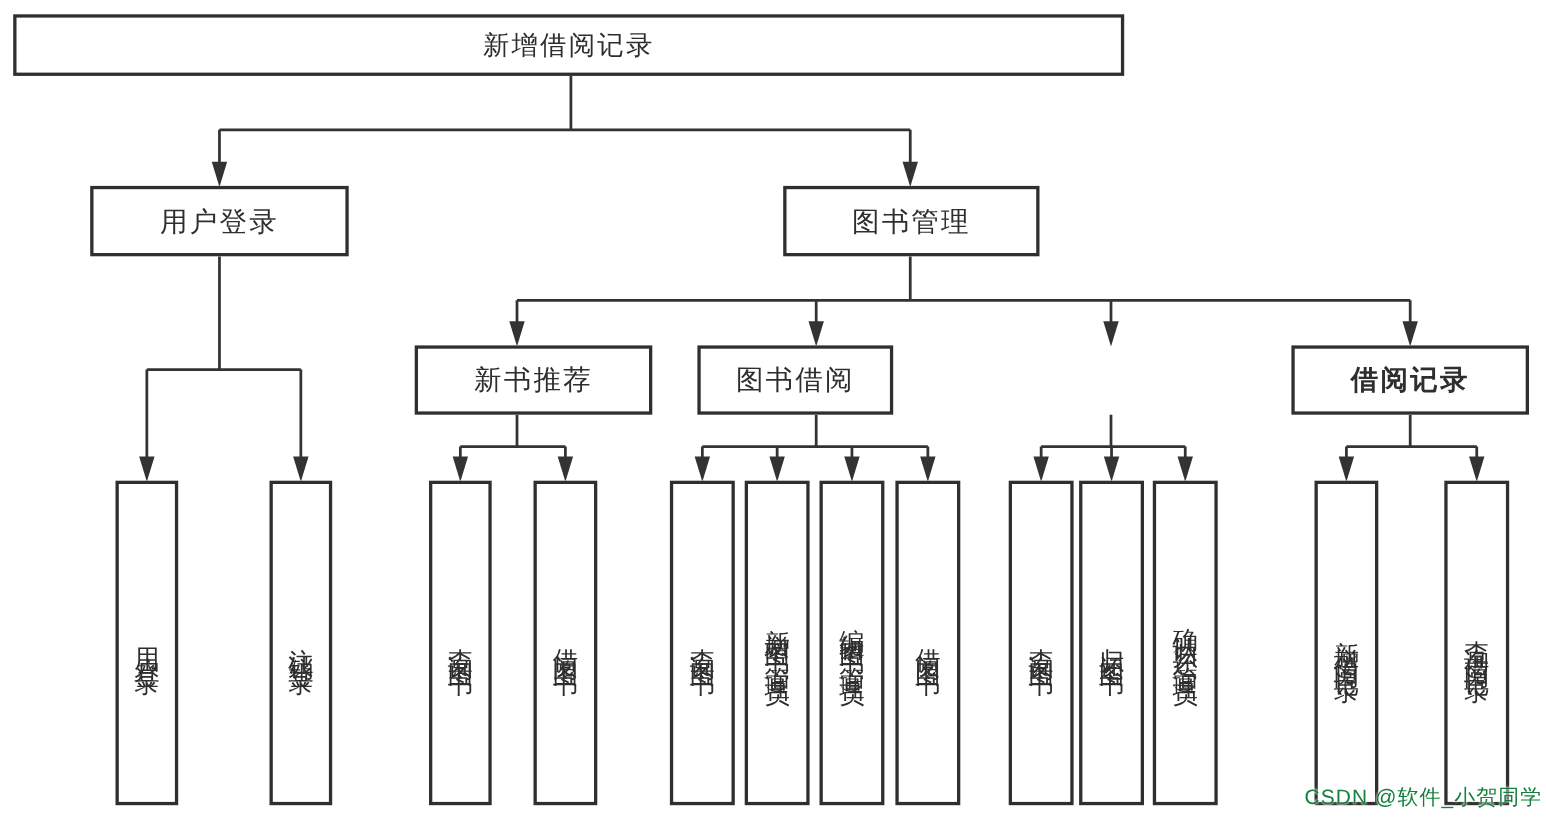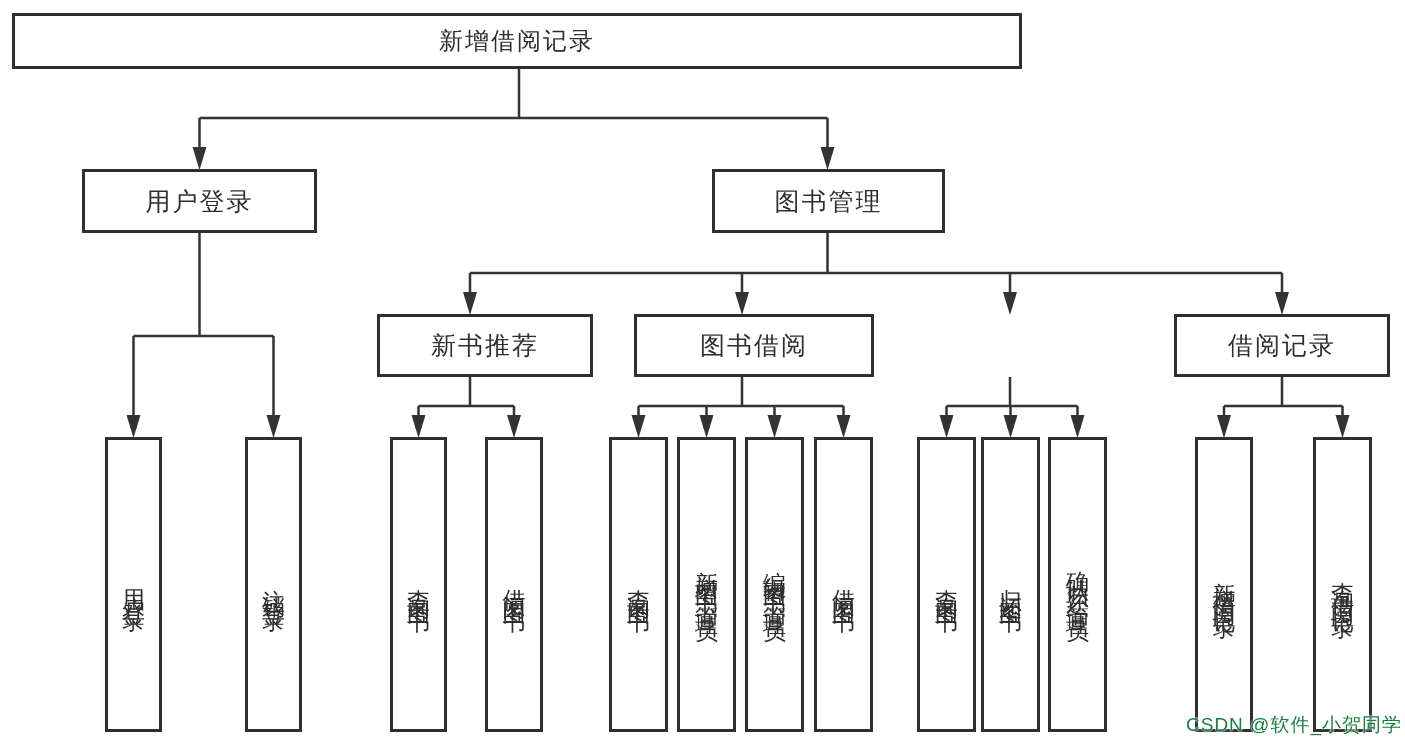--- a/index.html
+++ b/index.html
@@ -114,24 +114,24 @@
   <div class="box" style="left:82px; top:169px; width:235px; height:64px;">
     <span class="h-label">用户登录</span>
   </div>
   <div class="box" style="left:712px; top:169px; width:233px; height:64px;">
     <span class="h-label">图书管理</span>
   </div>
 
   <div class="box" style="left:362px; top:314px; width:216px; height:63px;margin-left:15px;">
     <span class="h-label">新书推荐</span>
   </div>
-  <div class="box" style="left:634px; top:314px; width:240px; height:63px;">
+  <div class="box" style="left:634px; top:314px; width:178px; height:63px;">
     <span class="h-label">图书借阅</span>
   </div>
-  <div class="box" style="left:1174px; top:314px; width:216px; height:63px;">
+  <div class="box" style="left:1174px; top:314px; width:216px; height:63px;font-weight:bold;">
     <span class="h-label">借阅记录</span>
   </div>
 
   <div class="box leaf" style="left:105px; top:437px; width:57px; height:295px;">
     <span class="v-label">用户登录</span>
   </div>
   <div class="box leaf" style="left:245px; top:437px; width:57px; height:295px;">
     <span class="v-label">注销登录</span>
   </div>
 

